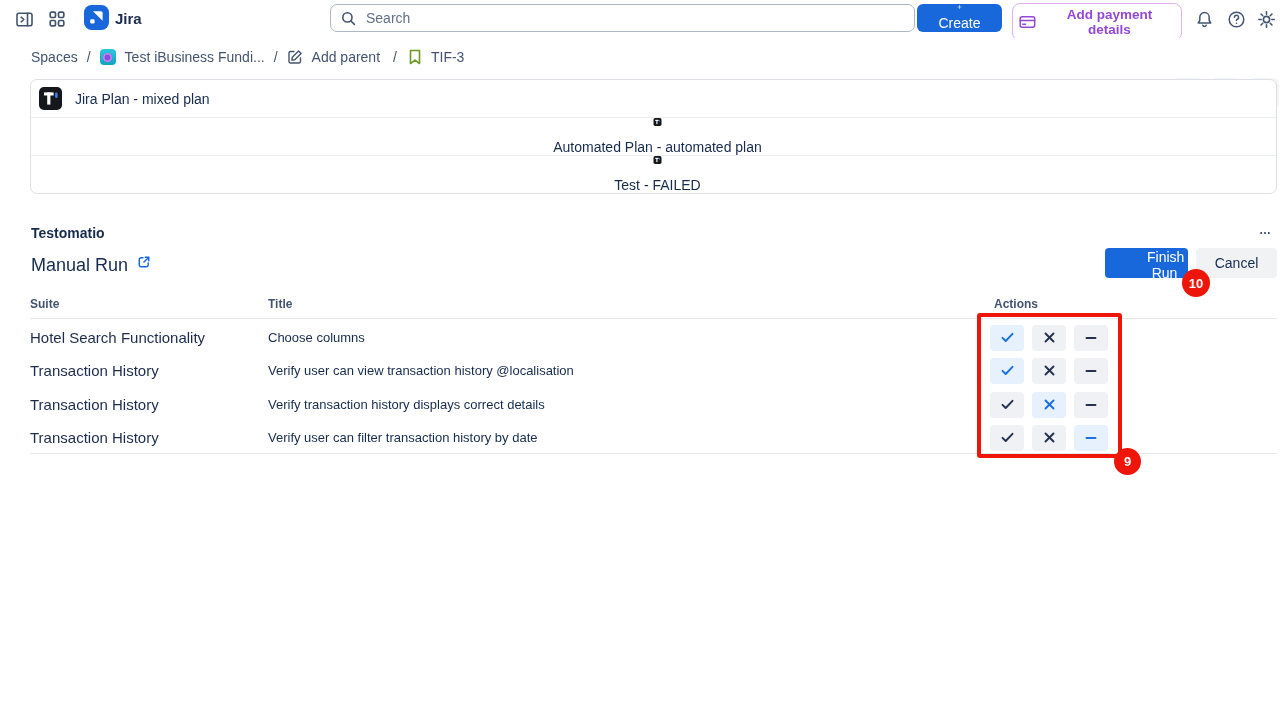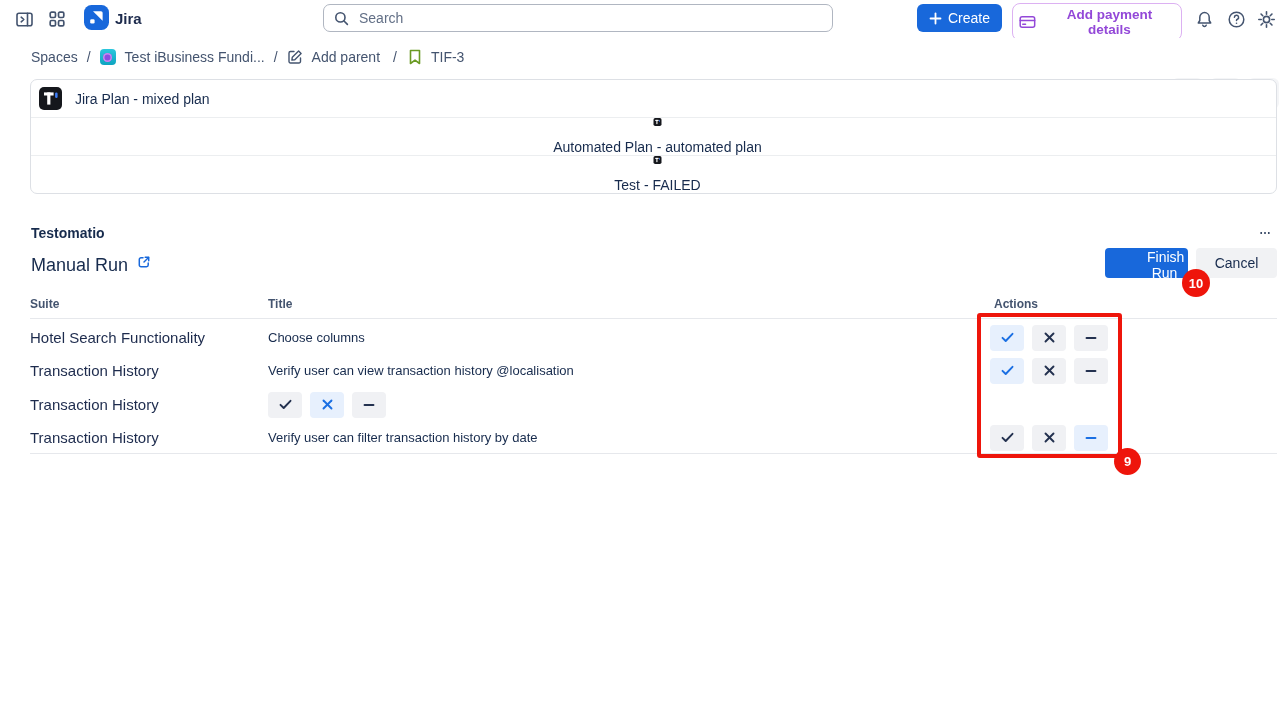--- a/index.html
+++ b/index.html
@@ -8,24 +8,24 @@
     font-family:"Liberation Sans",sans-serif;color:#172b4d;overflow:hidden;
     -webkit-font-smoothing:antialiased;
   }
   svg{display:block;}
 
   
   .topbar{position:absolute;left:0;top:0;width:1280px;height:38px;background:#fff;border-bottom:1px solid #e4e6ea;}
   .tb-iconbtn{position:absolute;top:9px;width:20px;height:20px;display:flex;align-items:center;justify-content:center;cursor:pointer;background:none;border:none;padding:0;}
   .jira-logo{position:absolute;left:84px;top:5px;width:25px;height:25px;}
   .jira-name{position:absolute;left:115px;top:10px;font-size:15px;font-weight:700;color:#1d2b4d;}
-  .searchbox{position:absolute;left:323px;top:4px;width:510px;height:28px;border:1px solid #b0b6c1;border-radius:7px;display:flex;align-items:center;gap:8px;padding:0 10px;box-sizing:border-box;background:#fff;}
+  .searchbox{position:absolute;left:330px;top:4px;width:585px;height:28px;border:1px solid #b0b6c1;border-radius:7px;display:flex;align-items:center;gap:8px;padding:0 10px;box-sizing:border-box;background:#fff;}
   .searchbox input{border:none;outline:none;flex:1;font-size:14px;color:#44546f;font-family:"Liberation Sans",sans-serif;background:transparent;}
   .searchbox input::placeholder{color:#626f86;opacity:1;}
-  .create-btn{position:absolute;left:917px;top:4px;width:85px;height:28px;background:#1868db;border:none;border-radius:6px;color:#fff;font-size:14px;font-weight:500;display:flex;align-items:center;justify-content:center;gap:6px;cursor:pointer;font-family:"Liberation Sans",sans-serif;}
+  .create-btn{position:absolute;left:917px;top:4px;width:85px;height:28px;background:#1868db;border:none;border-radius:6px;color:#fff;font-size:14px;font-weight:500;display:flex;align-items:center;justify-content:center;gap:6px;cursor:pointer;font-family:"Liberation Sans",sans-serif;flex-direction:column;}
   .payment-btn{position:absolute;left:1012px;top:3px;width:170px;height:38px;background:#fff;border:1px solid #dcb1f2;border-radius:8px;color:#9348d8;font-size:13.5px;font-weight:600;display:flex;align-items:center;justify-content:center;gap:8px;cursor:pointer;font-family:"Liberation Sans",sans-serif;}
 
   
   .crumbbar{position:absolute;left:0;top:38px;width:1280px;height:38px;background:#fff;}
   .crumbs{position:absolute;left:31px;top:0;height:38px;display:flex;align-items:center;gap:9px;font-size:14px;color:#44546f;white-space:nowrap;}
   .crumb-link{cursor:pointer;}
   .space-avatar{width:16px;height:16px;border-radius:4px;background:linear-gradient(180deg,#2cc7dd,#0da4c0);display:flex;align-items:center;justify-content:center;}
   .space-avatar i{display:block;width:9px;height:9px;border-radius:50%;background:#8b4de0;box-shadow:inset 0 0 0 1.5px #c58cf0;}
   .pg-btn{position:absolute;top:40px;width:31px;height:31px;border-radius:6px;background:#f4f5f7;border:none;display:flex;align-items:center;justify-content:center;cursor:pointer;}
 
@@ -291,20 +291,21 @@
     <button class="action-btn">
         <svg width="12" height="4" viewBox="0 0 12 4" fill="none" stroke-width="1.9" stroke-linecap="round">
           <line x1="1.5" y1="2" x2="10.5" y2="2"></line>
         </svg>
       </button>
   </span>
 </div>
 
 <div class="trow grid3" style="top:388px;">
   <span class="cell-suite">Transaction History</span>
+  <span class="cell-title">Verify transaction history displays correct details</span>
   <span class="cell-actions">
     <button class="action-btn">
         <svg width="13" height="11" viewBox="0 0 13 11" fill="none" stroke-width="1.9" stroke-linecap="round" stroke-linejoin="round">
           <path d="M1.5 5.8l3.2 3.2L11.5 1.8"></path>
         </svg>
       </button>
     <button class="action-btn selected">
         <svg width="11" height="11" viewBox="0 0 11 11" fill="none" stroke-width="1.9" stroke-linecap="round">
           <line x1="1.5" y1="1.5" x2="9.5" y2="9.5"></line>
           <line x1="9.5" y1="1.5" x2="1.5" y2="9.5"></line>

